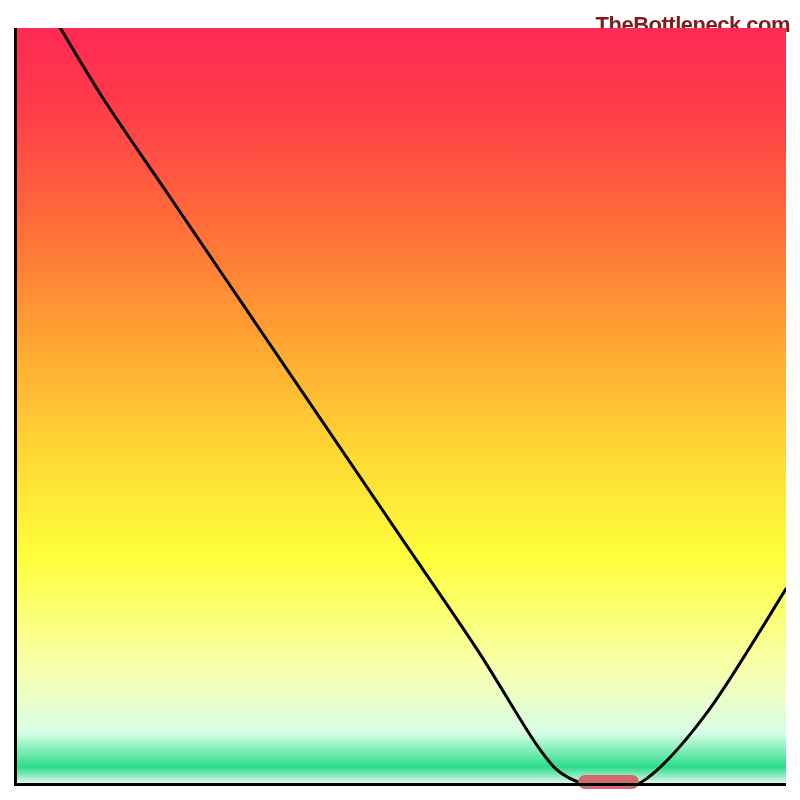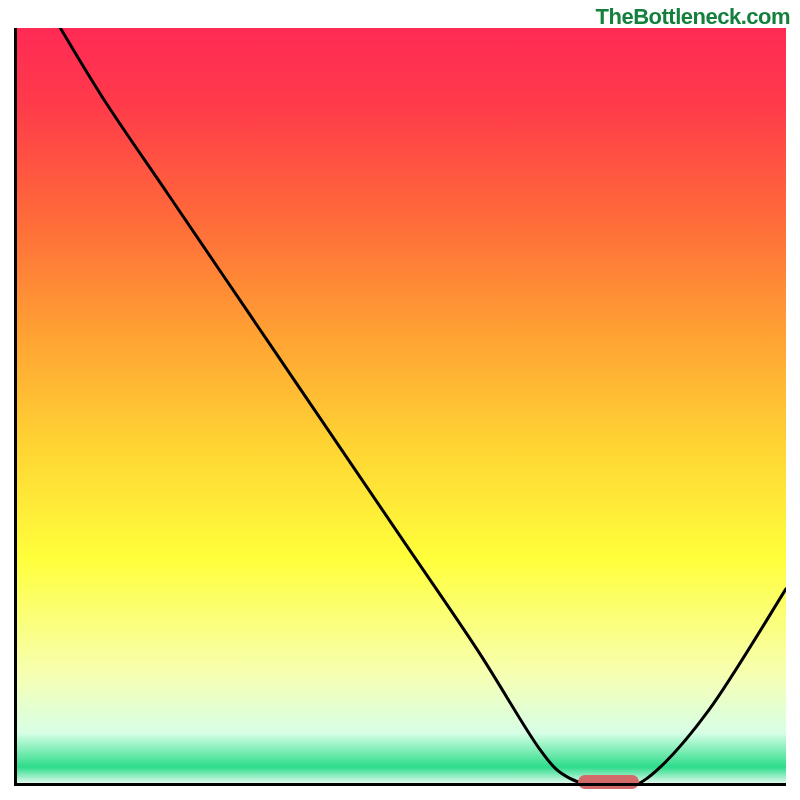--- a/index.html
+++ b/index.html
@@ -5,25 +5,25 @@
   html, body {
     margin: 0;
     padding: 0;
     width: 800px;
     height: 800px;
     background: #ffffff;
     font-family: Arial, Helvetica, sans-serif;
   }
   .attribution {
     position: absolute;
-    top: 4px;
+    top: 12px;
     right: 10px;
     font-size: 22px;
     font-weight: bold;
-    color: #15803d;
+    color: #7f1d1d;
     letter-spacing: -0.5px;
   }
   .plot-frame {
     position: absolute;
     left: 14px;
     top: 28px;
     width: 772px;
     height: 758px;
     box-sizing: border-box;
   }

